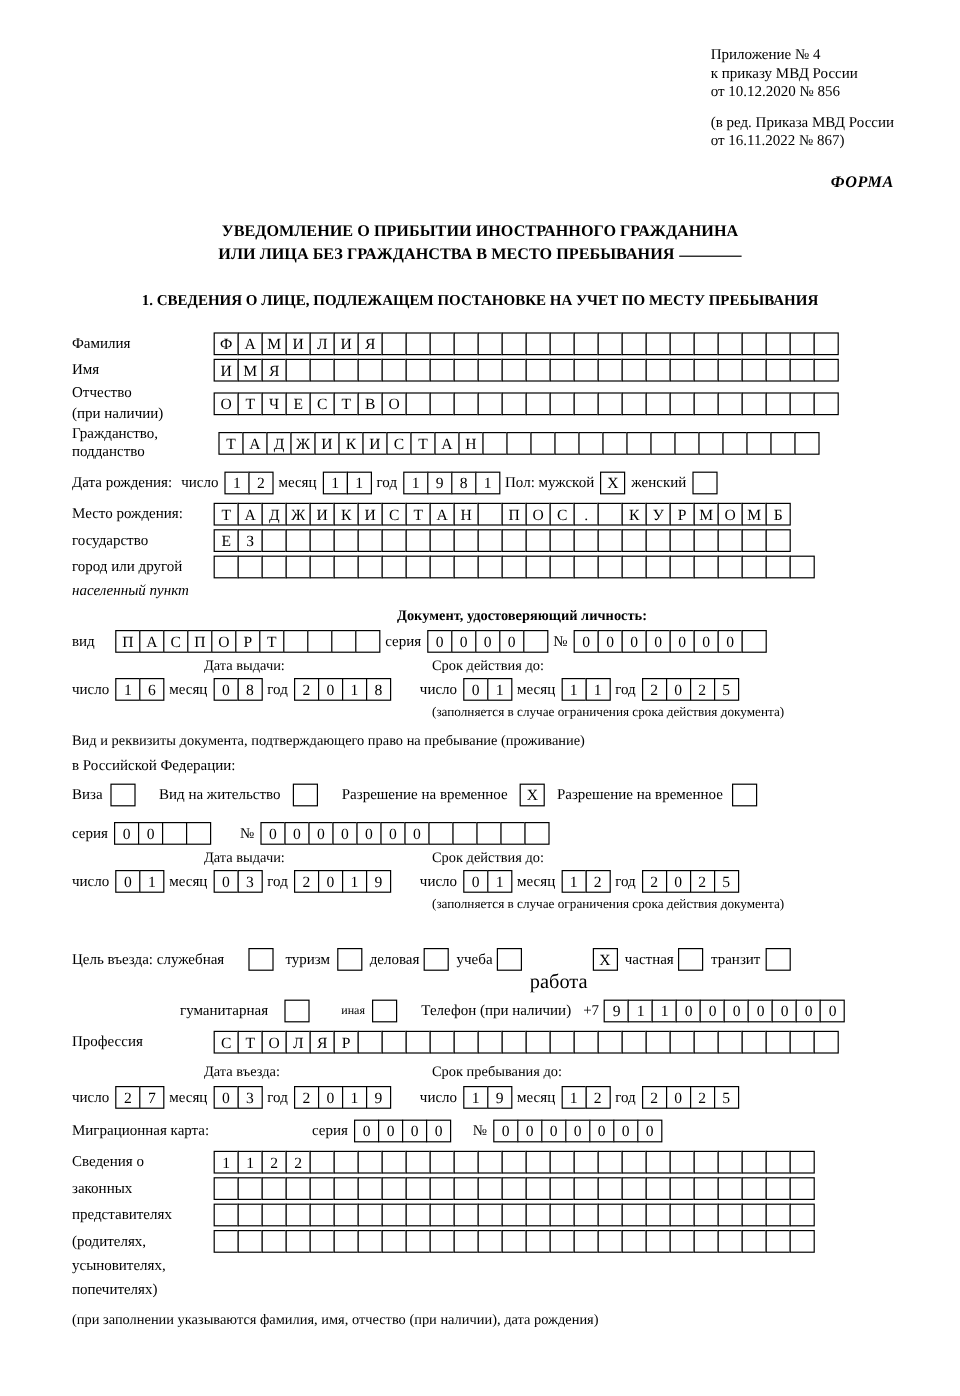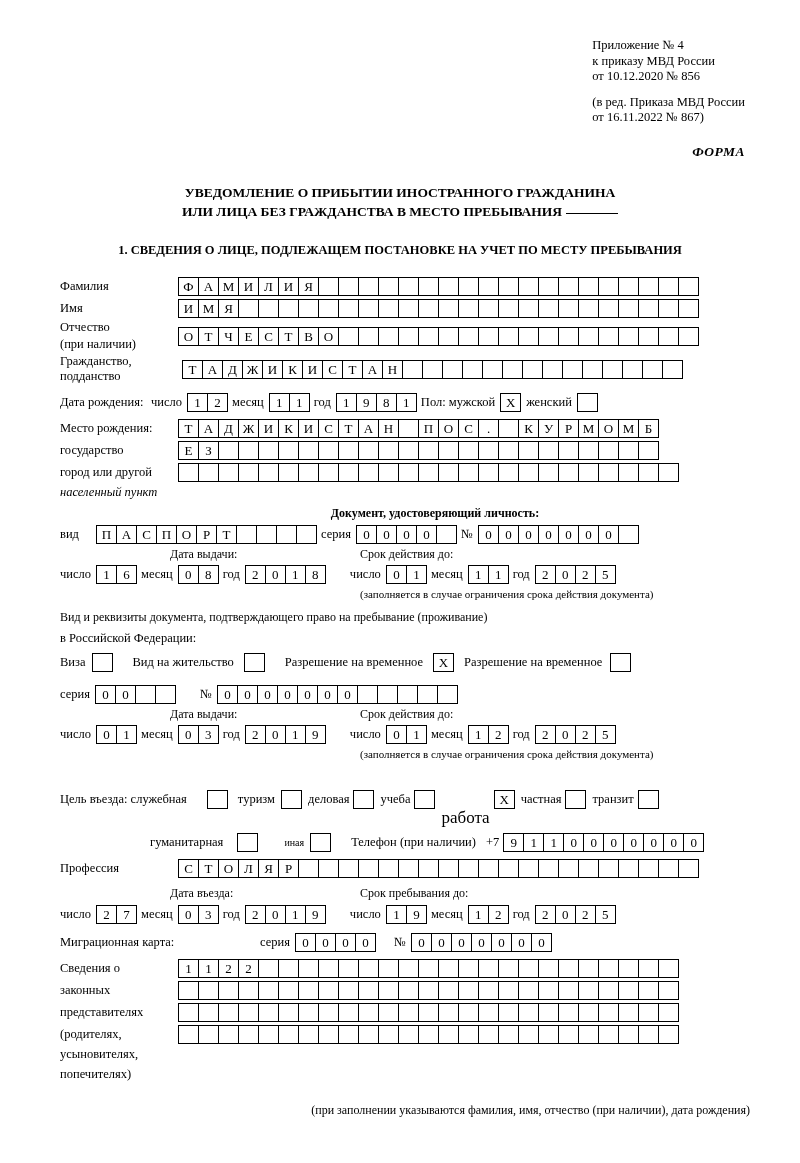--- a/index.html
+++ b/index.html
@@ -108,23 +108,23 @@
     white-space: nowrap;
     padding: 0 5px;
   }
   .subhdr {
     font-size: 12px;
     text-align: center;
     font-weight: bold;
     margin: 6px 0 3px 0;
   }
   .footer-note {
-    text-align: right;
+    text-align: left;
     font-size: 12px;
-    margin-top: 21px;
+    margin-top: 10px;
   }
   .label-col {
     width: 118px;
     flex: 0 0 auto;
     font-size: 12.5px;
   }
   .label-col2 {
     width: 122px;
     flex: 0 0 auto;
     font-size: 12.5px;

